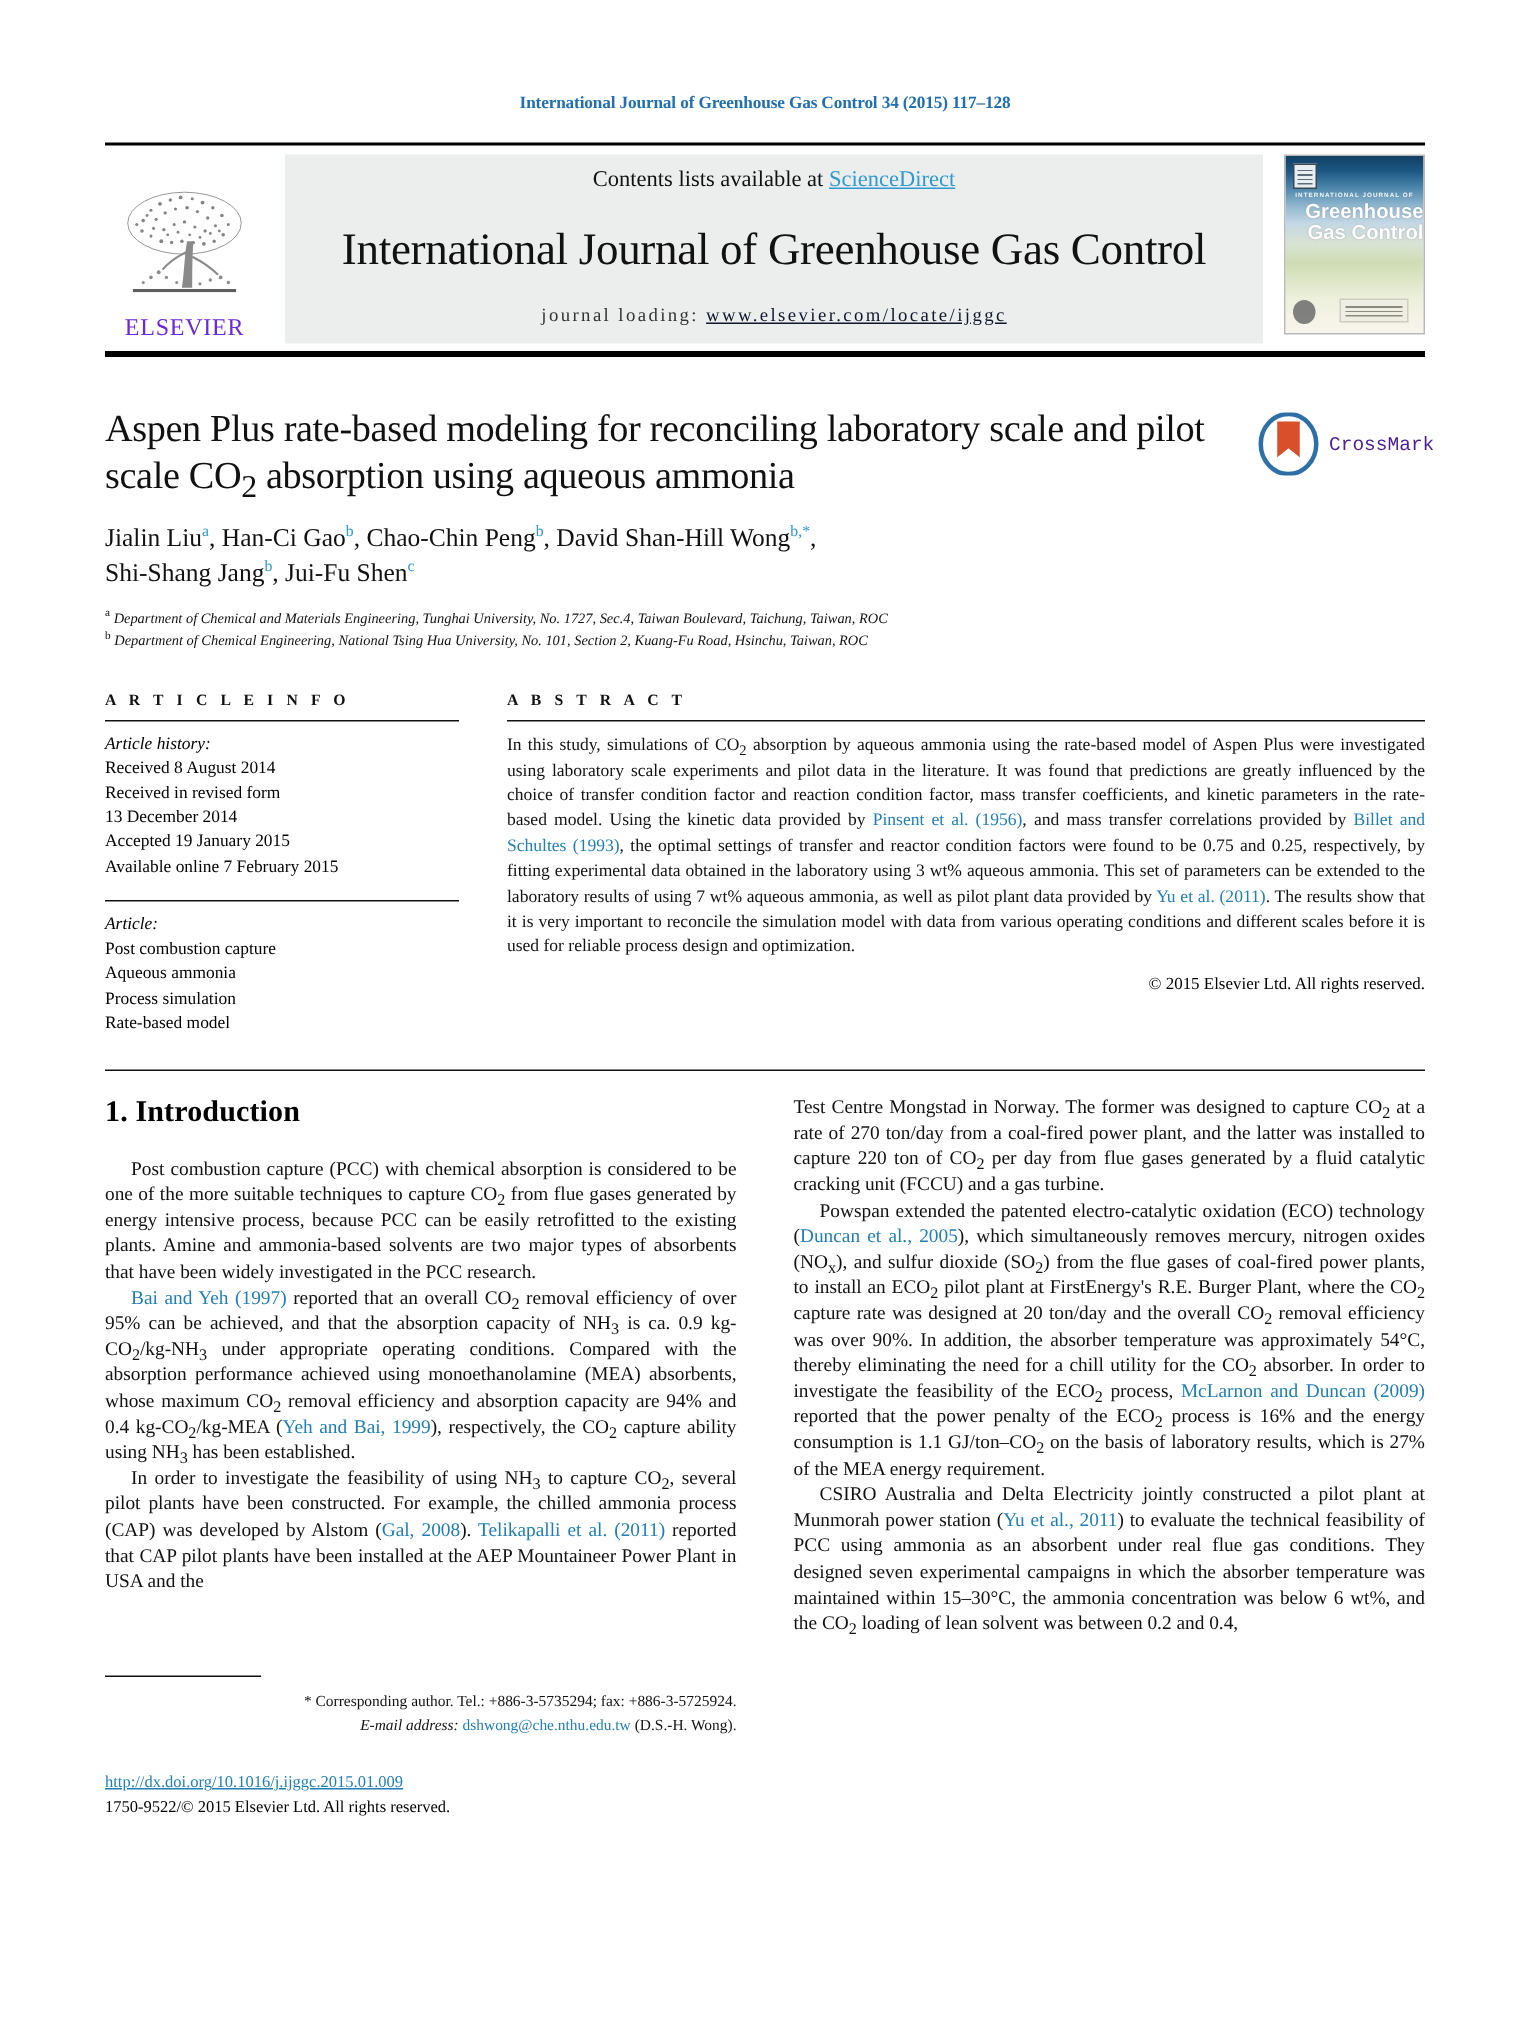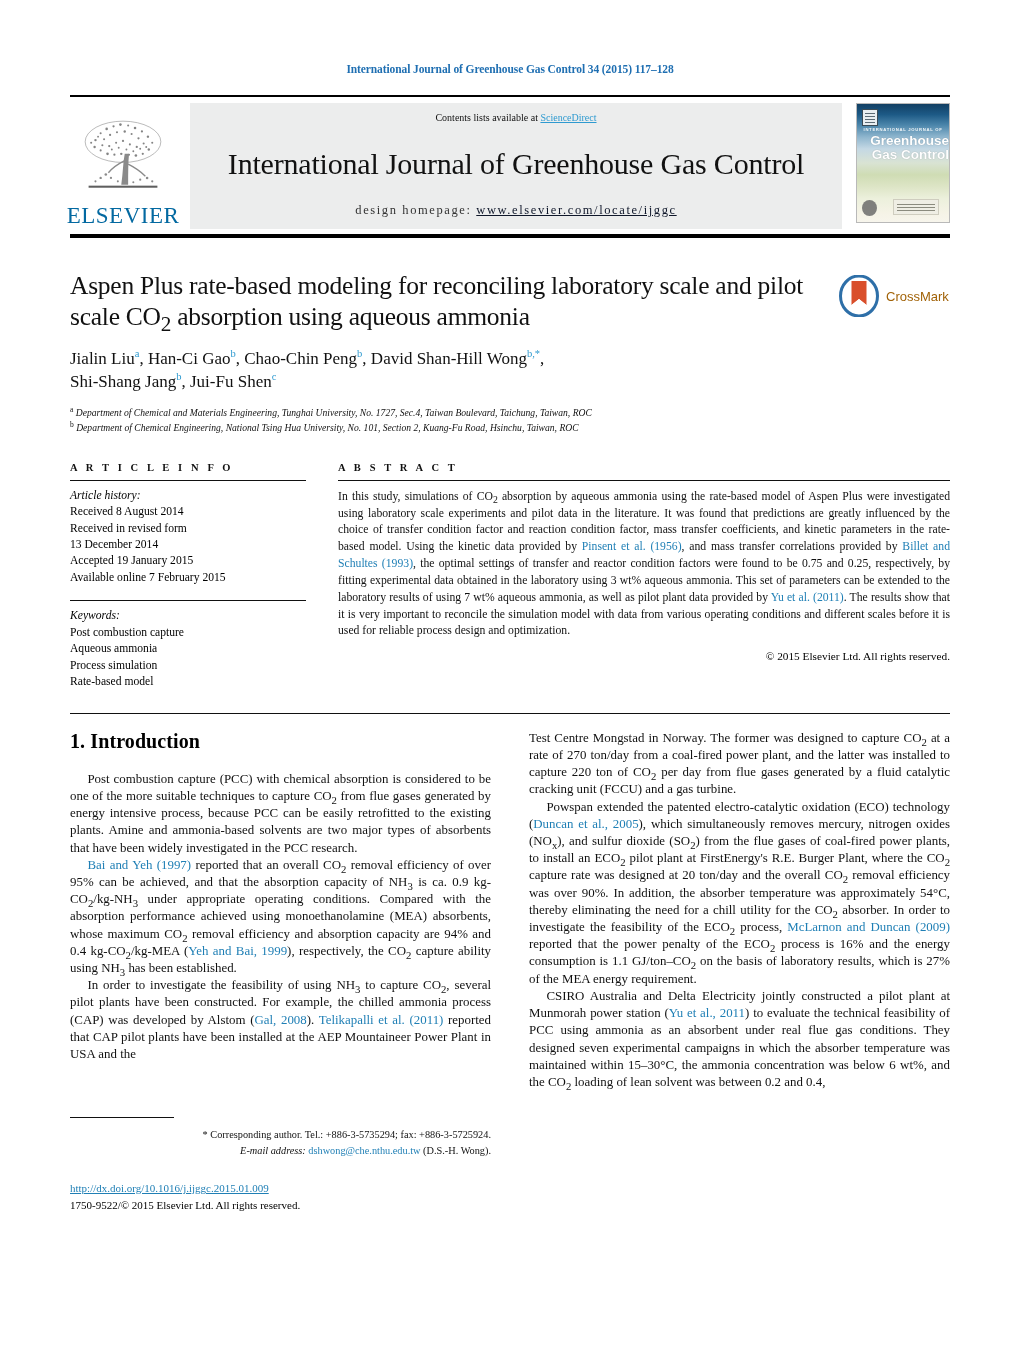--- a/index.html
+++ b/index.html
@@ -52,39 +52,39 @@
     flex-direction: column;
     align-items: center;
     justify-content: flex-end;
     padding-bottom: 2px;
   }
   .elsevier-tree {
     width: 86px;
     height: 88px;
   }
   .elsevier-word {
-    color: #0369a1;
+    color: #6d28d9;
     font-family: "Liberation Serif", serif;
-    font-size: 23px;
+    font-size: 16px;
     letter-spacing: 0.5px;
     line-height: 1;
     margin-top: 1px;
   }
   .masthead-center {
     flex: 1 1 auto;
     background: #eceded;
     margin: 0 14px;
     display: flex;
     flex-direction: column;
     justify-content: space-between;
     align-items: center;
     padding: 9px 0 11px 0;
   }
   .contents-line {
-    font-size: 10px;
+    font-size: 15px;
     color: #111;
   }
   .contents-line .sd {
     color: #2e9ad0;
   }
   .journal-title {
     font-size: 30px;
     letter-spacing: -0.2px;
     color: #111;
     text-align: center;
@@ -211,23 +211,23 @@
     display: flex;
     align-items: center;
     gap: 6px;
   }
   .crossmark-mark {
     width: 42px; height: 42px;
     flex: 0 0 42px;
     position: relative;
   }
   .crossmark-text {
-    font-family: Liberation Sans, sans-serif;
+    font-family: Liberation Mono, monospace;
     font-size: 13px;
-    color: #a16207;
+    color: #4c1d95;
   }
 
   
   .info-abstract {
     margin-top: 26px;
     display: flex;
     gap: 32px;
   }
   .col-info { width: 236px; flex: 0 0 236px; }
   .col-abstract { flex: 1 1 auto; }
@@ -392,21 +392,21 @@
       </svg>
       <div class="elsevier-word">ELSEVIER</div>
     </div>
 
     <div class="masthead-center">
       <div class="contents-line">
         <span>Contents lists available at </span><a class="sd" href="#">ScienceDirect</a>
       </div>
       <div class="journal-title">International Journal of Greenhouse Gas Control</div>
       <div class="homepage-line">
-        <span>design homepage:</span>
+        <span>journal loading:</span>
         <a class="url" href="#">www.elsevier.com/locate/ijggc</a>
       </div>
     </div>
 
     <div class="cover">
       <div class="cover-elsevier-mark"></div>
       <div class="cover-ijt">INTERNATIONAL JOURNAL OF</div>
       <div class="cover-title">
         <div>Greenhouse</div>
         <div>Gas Control</div>
@@ -442,21 +442,21 @@
       <div class="rule-thin"></div>
       <div class="info-group">
         <div class="label">Article history:</div>
         <div>Received 8 August 2014</div>
         <div>Received in revised form</div>
         <div>13 December 2014</div>
         <div>Accepted 19 January 2015</div>
         <div>Available online 7 February 2015</div>
       </div>
       <div class="info-group second">
-        <div class="label">Keywords:</div>
+        <div class="label">Article:</div>
         <div>Post combustion capture</div>
         <div>Aqueous ammonia</div>
         <div>Process simulation</div>
         <div>Rate-based model</div>
       </div>
     </div>
 
     <div class="col-abstract">
       <div class="sec-head">A B S T R A C T</div>
       <div class="rule-thin"></div>

